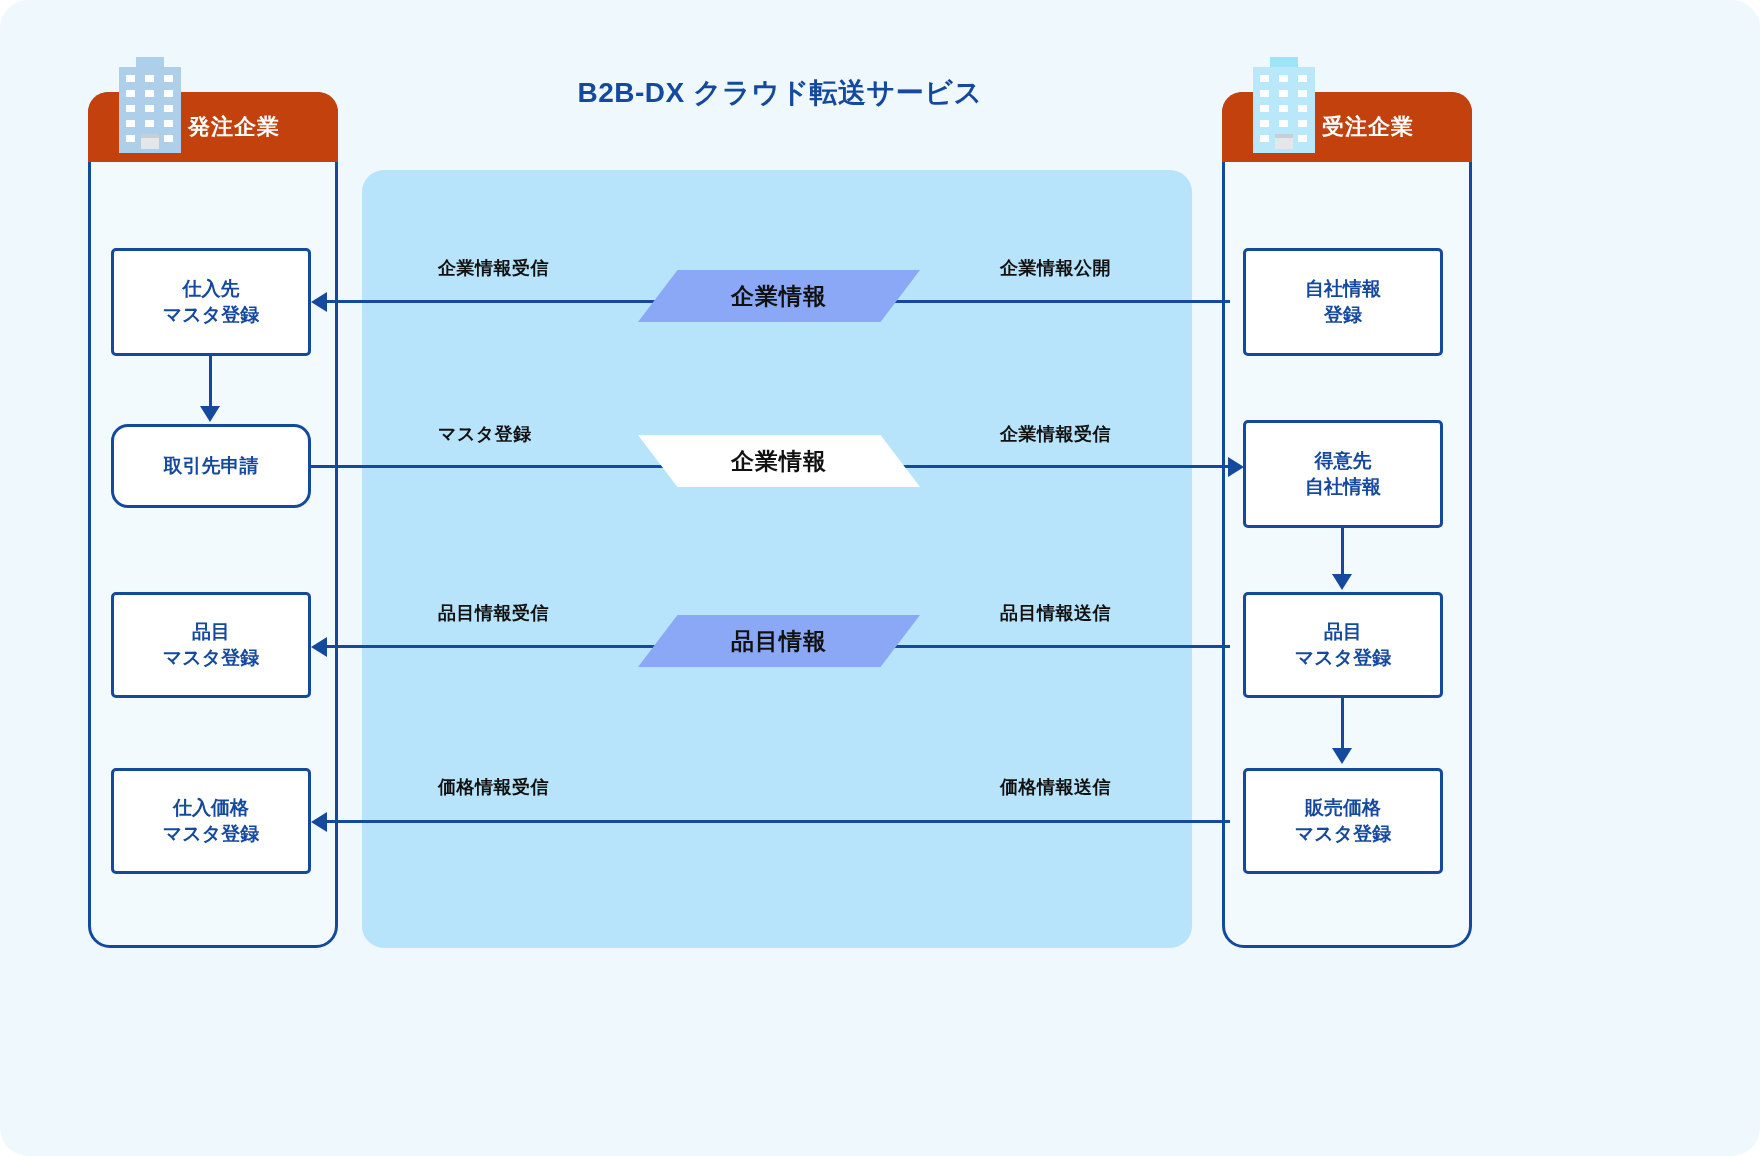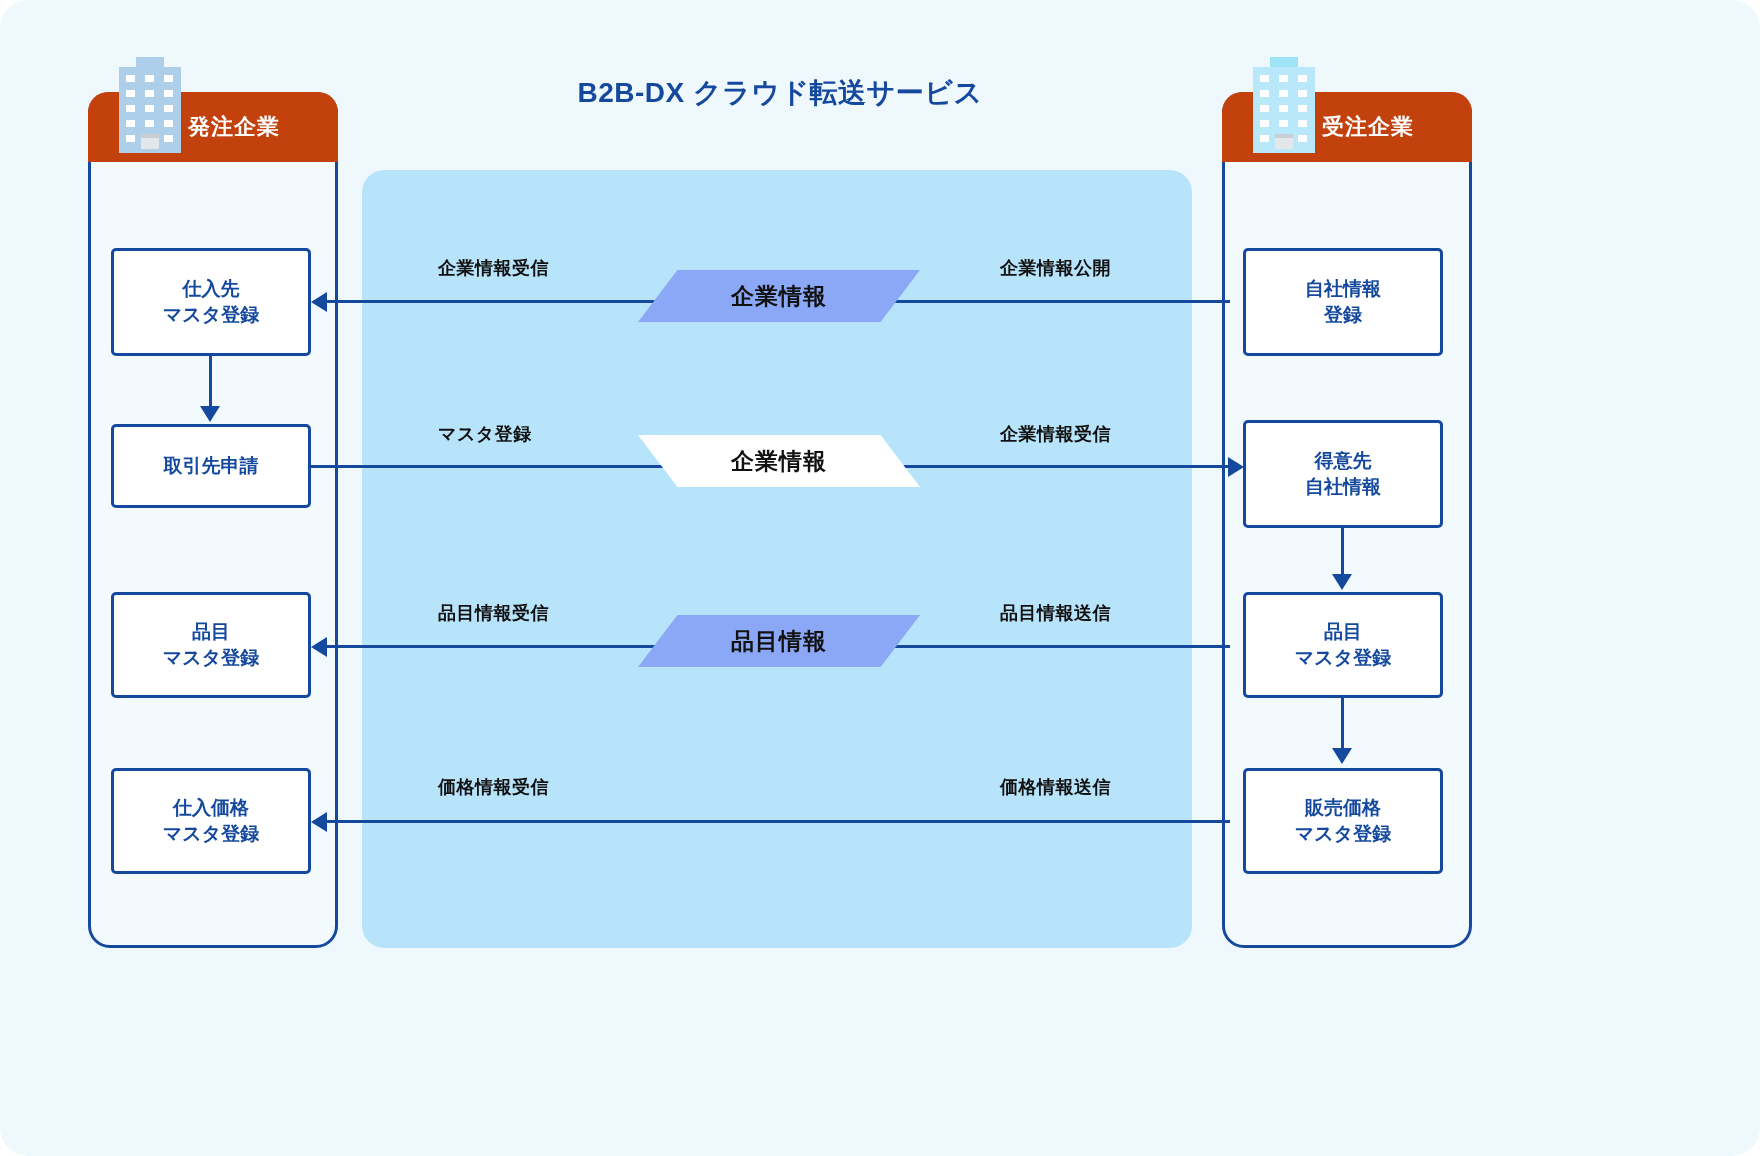--- a/index.html
+++ b/index.html
@@ -107,21 +107,21 @@
     display: flex;
     align-items: center;
     justify-content: center;
     text-align: center;
     color: #14499e;
     font-size: 19px;
     font-weight: bold;
     line-height: 1.35;
   }
   .fbox.h108 { height: 108px; }
-  .fbox.h84  { height: 84px;  }
+  .fbox.h84  { height: 84px; border-radius: 17px;  }
   .fbox.h106 { height: 106px; }
 
   
   .hub {
     position: absolute;
     left: 362px; top: 170px;
     width: 830px; height: 778px;
     background: #b8e4fb;
     border-radius: 22px;
   }

